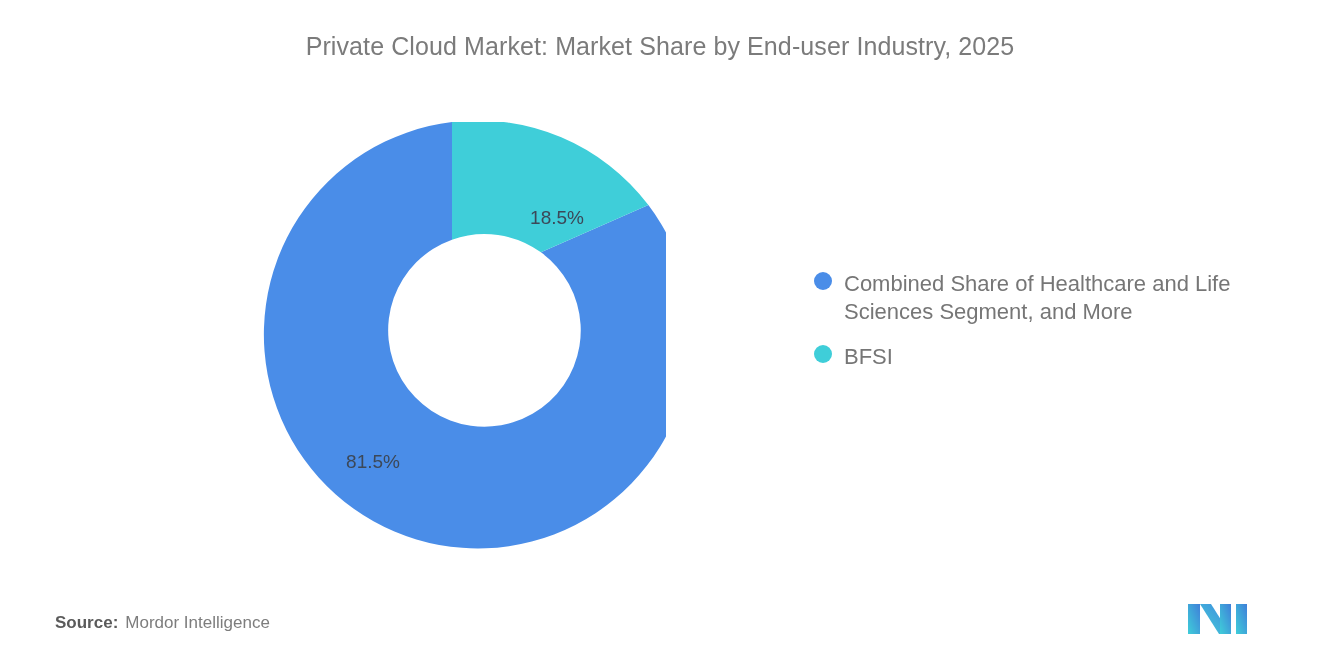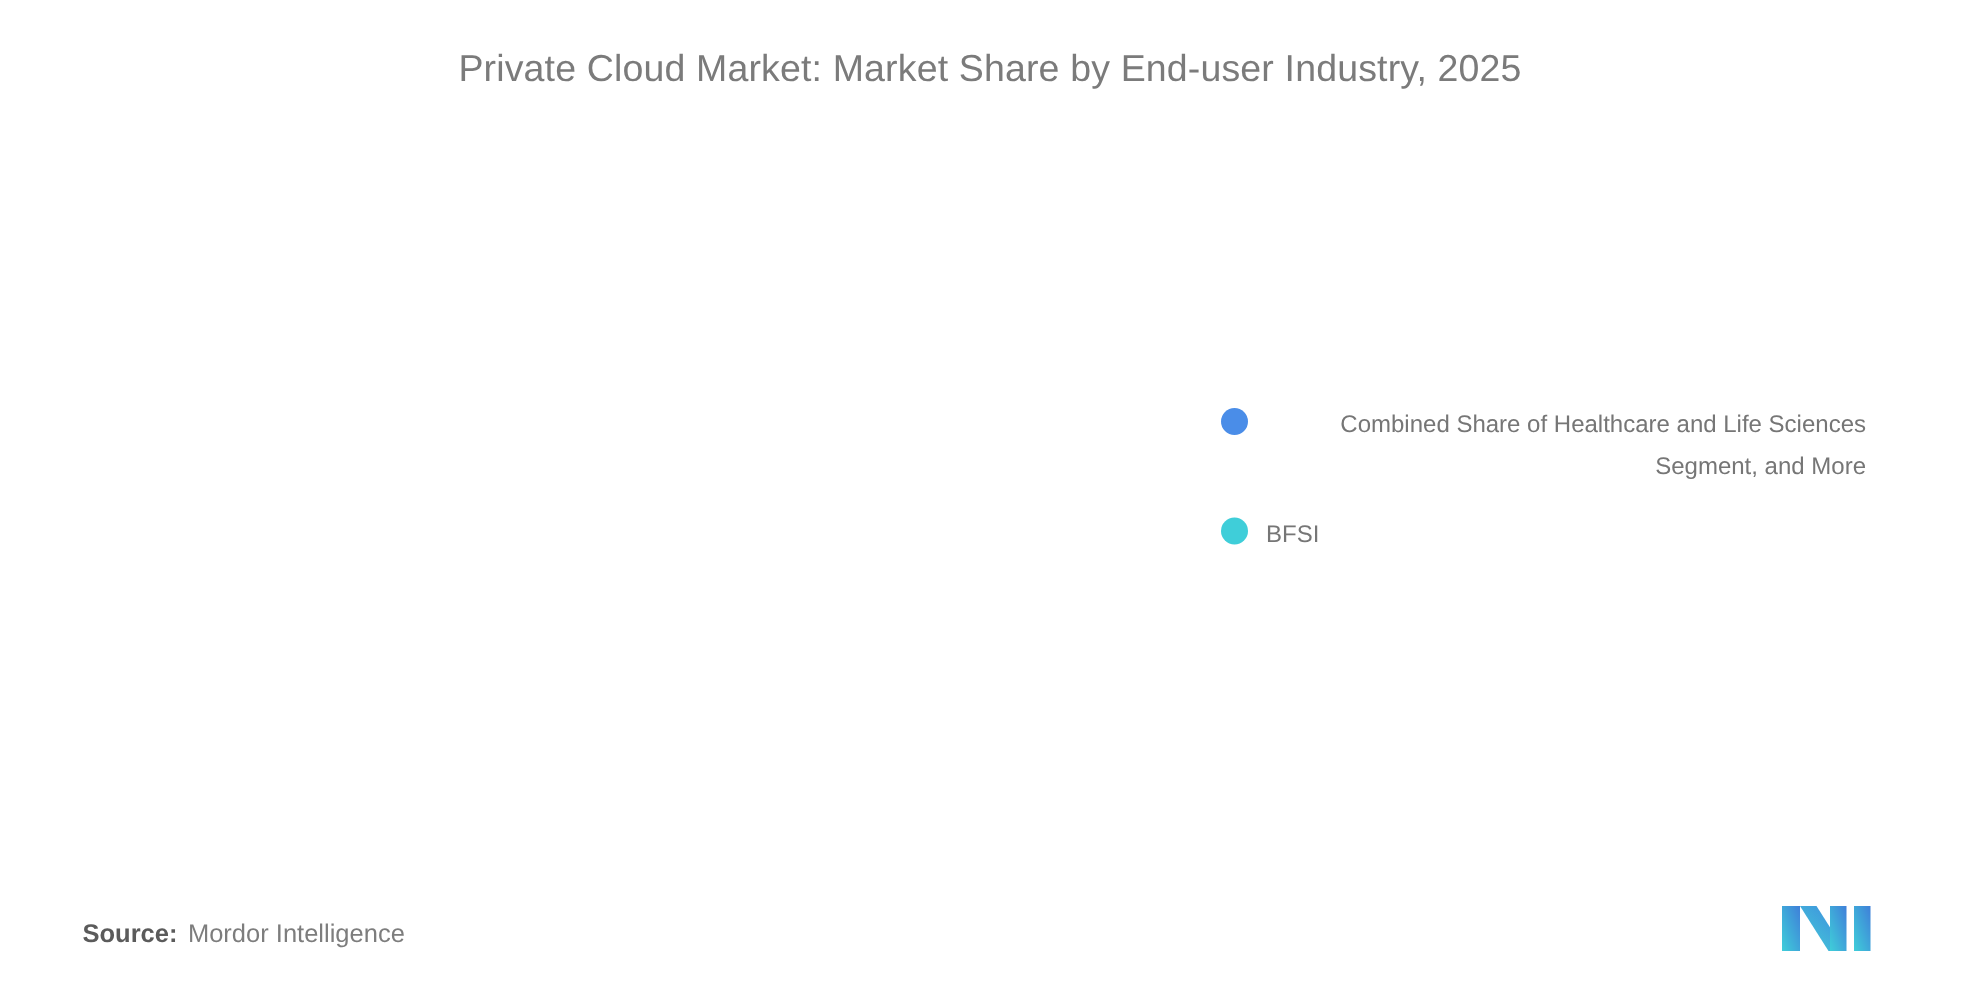--- a/index.html
+++ b/index.html
@@ -66,25 +66,24 @@
   }
   .legend-swatch {
     width: 18px;
     height: 18px;
     border-radius: 50%;
     flex: 0 0 18px;
     margin-top: 2px;
   }
   .legend-label {
     margin-left: 12px;
-    font-size: 16px;
+    font-size: 22px;
     line-height: 28px;
     color: #767676;
     max-width: 400px;
-    text-align: right;
   }
   
   #source-line {
     position: absolute;
     left: 55px;
     top: 613px;
     font-size: 17px;
     color: #6d6d6d;
     white-space: nowrap;
   }
@@ -105,20 +104,40 @@
     height: 42px;
   }
 </style>
 </head>
 <body>
 
 <div id="chart-root">
 
   <div id="chart-title">Private Cloud Market: Market Share by End-user Industry, 2025</div>
 
+  <div id="donut-wrap">
+    <svg id="donut-svg" viewBox="0 0 428 428">
+
+      <path fill="#4a8de8" d="M 214 0
+               A 214 214 0 1 0 410.3755 83.1185
+               L 302.9415 130.3713
+               A 96.3 96.3 0 1 1 214 117.7
+               Z"></path>
+
+      <path fill="#3fced9" d="M 214 0
+               A 214 214 0 0 1 410.3755 83.1185
+               L 302.9415 130.3713
+               A 96.3 96.3 0 0 0 214 117.7
+               Z"></path>
+
+      <text class="slice-label" x="319" y="97" text-anchor="middle" dominant-baseline="middle">18.5%</text>
+
+      <text class="slice-label" x="135" y="341" text-anchor="middle" dominant-baseline="middle">81.5%</text>
+    </svg>
+  </div>
 
   <div id="legend">
     <div class="legend-item">
       <span class="legend-swatch" style="background:#4a8de8"></span>
       <span class="legend-label">Combined Share of Healthcare and Life Sciences Segment, and More</span>
     </div>
     <div class="legend-item">
       <span class="legend-swatch" style="background:#3fced9"></span>
       <span class="legend-label">BFSI</span>
     </div>

